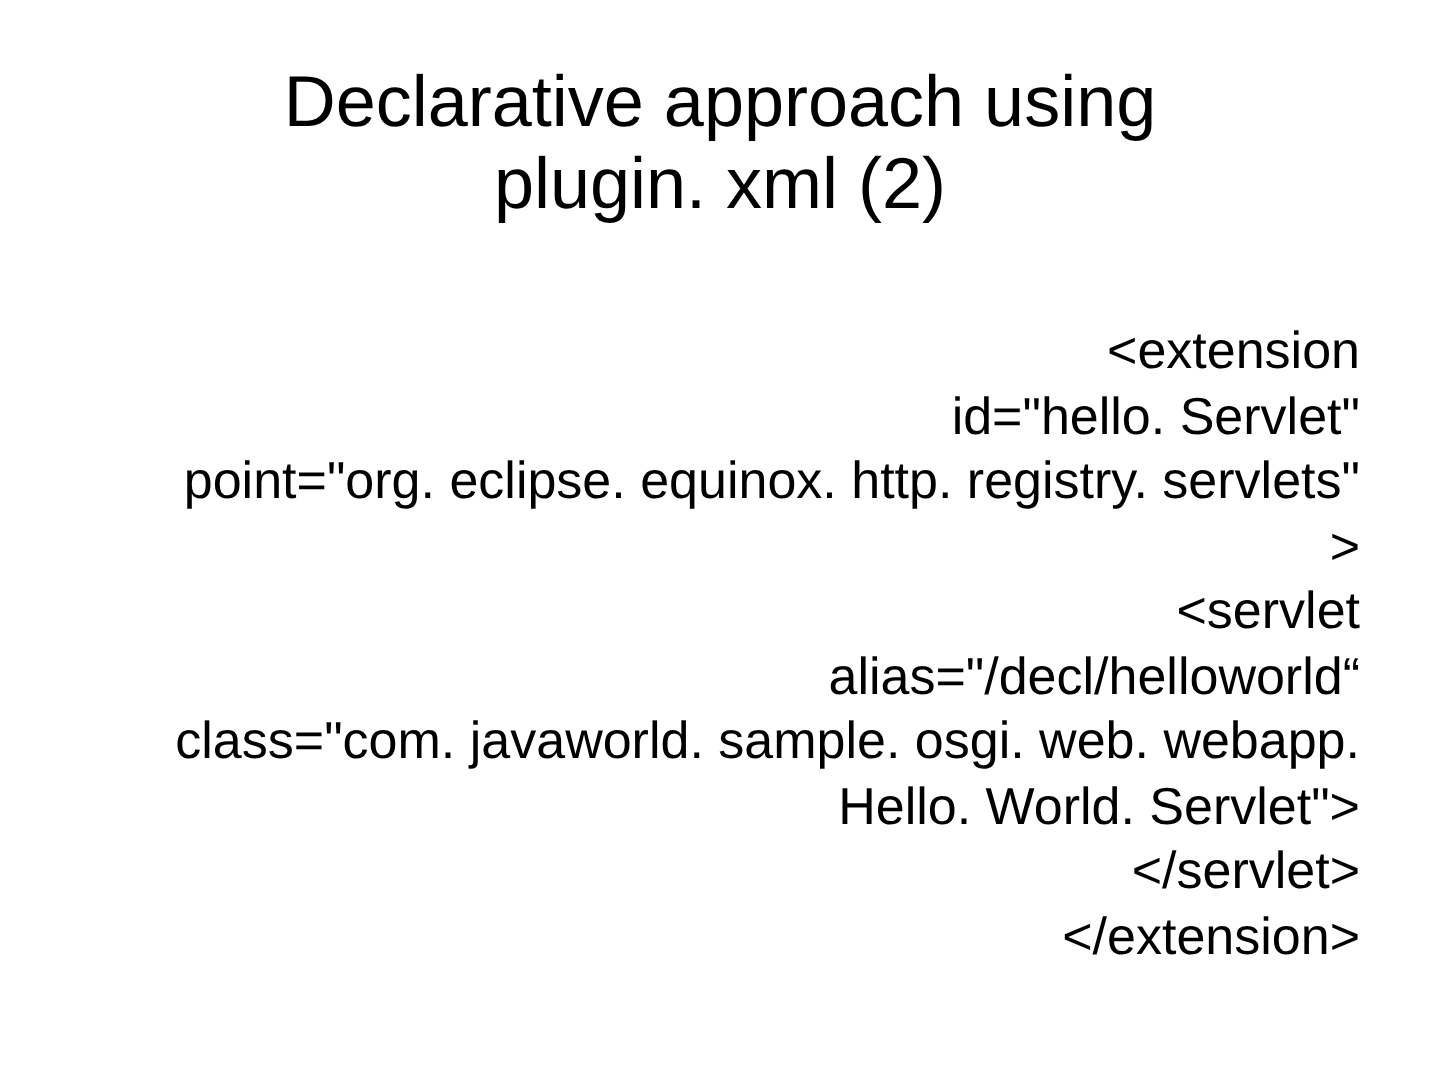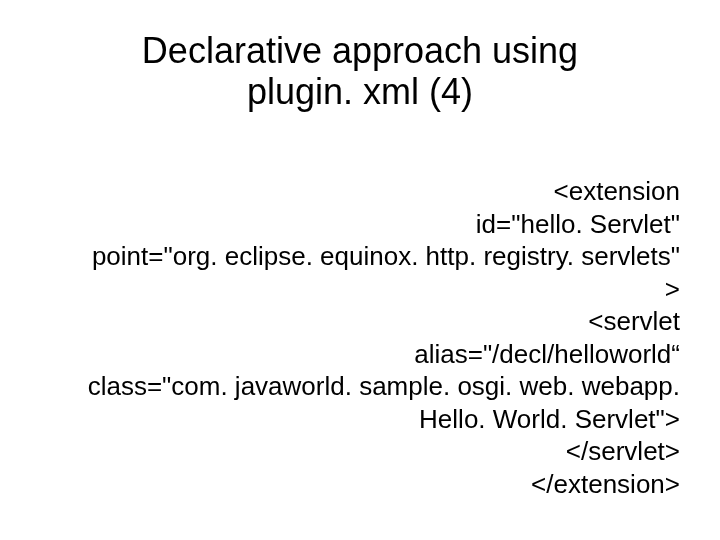--- a/index.html
+++ b/index.html
@@ -13,21 +13,21 @@
   }
   .slide {
     box-sizing: border-box;
     width: 720px;
     height: 540px;
     padding: 20px 40px 40px 40px;
   }
   .title {
     font-size: 36px;
     text-align: center;
-    margin: 10px 0 30px 0;
+    margin: 10px 0 14px 0;
     line-height: 1.15;
     font-weight: 400;
   }
   .code {
     font-size: 26px;
     line-height: 1.25;
     white-space: pre;
     font-family: Arial, Helvetica, sans-serif;
     text-align: right;
   }
@@ -35,20 +35,20 @@
     padding-left: 34px;
     display: block;
   }
 </style>
 </head>
 <body>
 
 <div class="slide">
   <div class="title">
     <span>Declarative approach using</span><br>
-    <span>plugin. xml (4)</span>
+    <span>plugin. xml (2)</span>
   </div>
 
   <div class="code">
 <span>&lt;extension</span>
 <span class="indent">id="hello. Servlet"</span><span class="indent">point="org. eclipse. equinox. http. registry. servlets"</span><span class="indent">&gt;</span><span class="indent">&lt;servlet</span><span class="indent">alias="/decl/helloworld“</span><span class="indent">class="com. javaworld. sample. osgi. web. webapp.</span><span class="indent">Hello. World. Servlet"&gt;</span><span class="indent">&lt;/servlet&gt;</span><span>&lt;/extension&gt;</span>
   </div>
 </div>
 
 </body></html>

